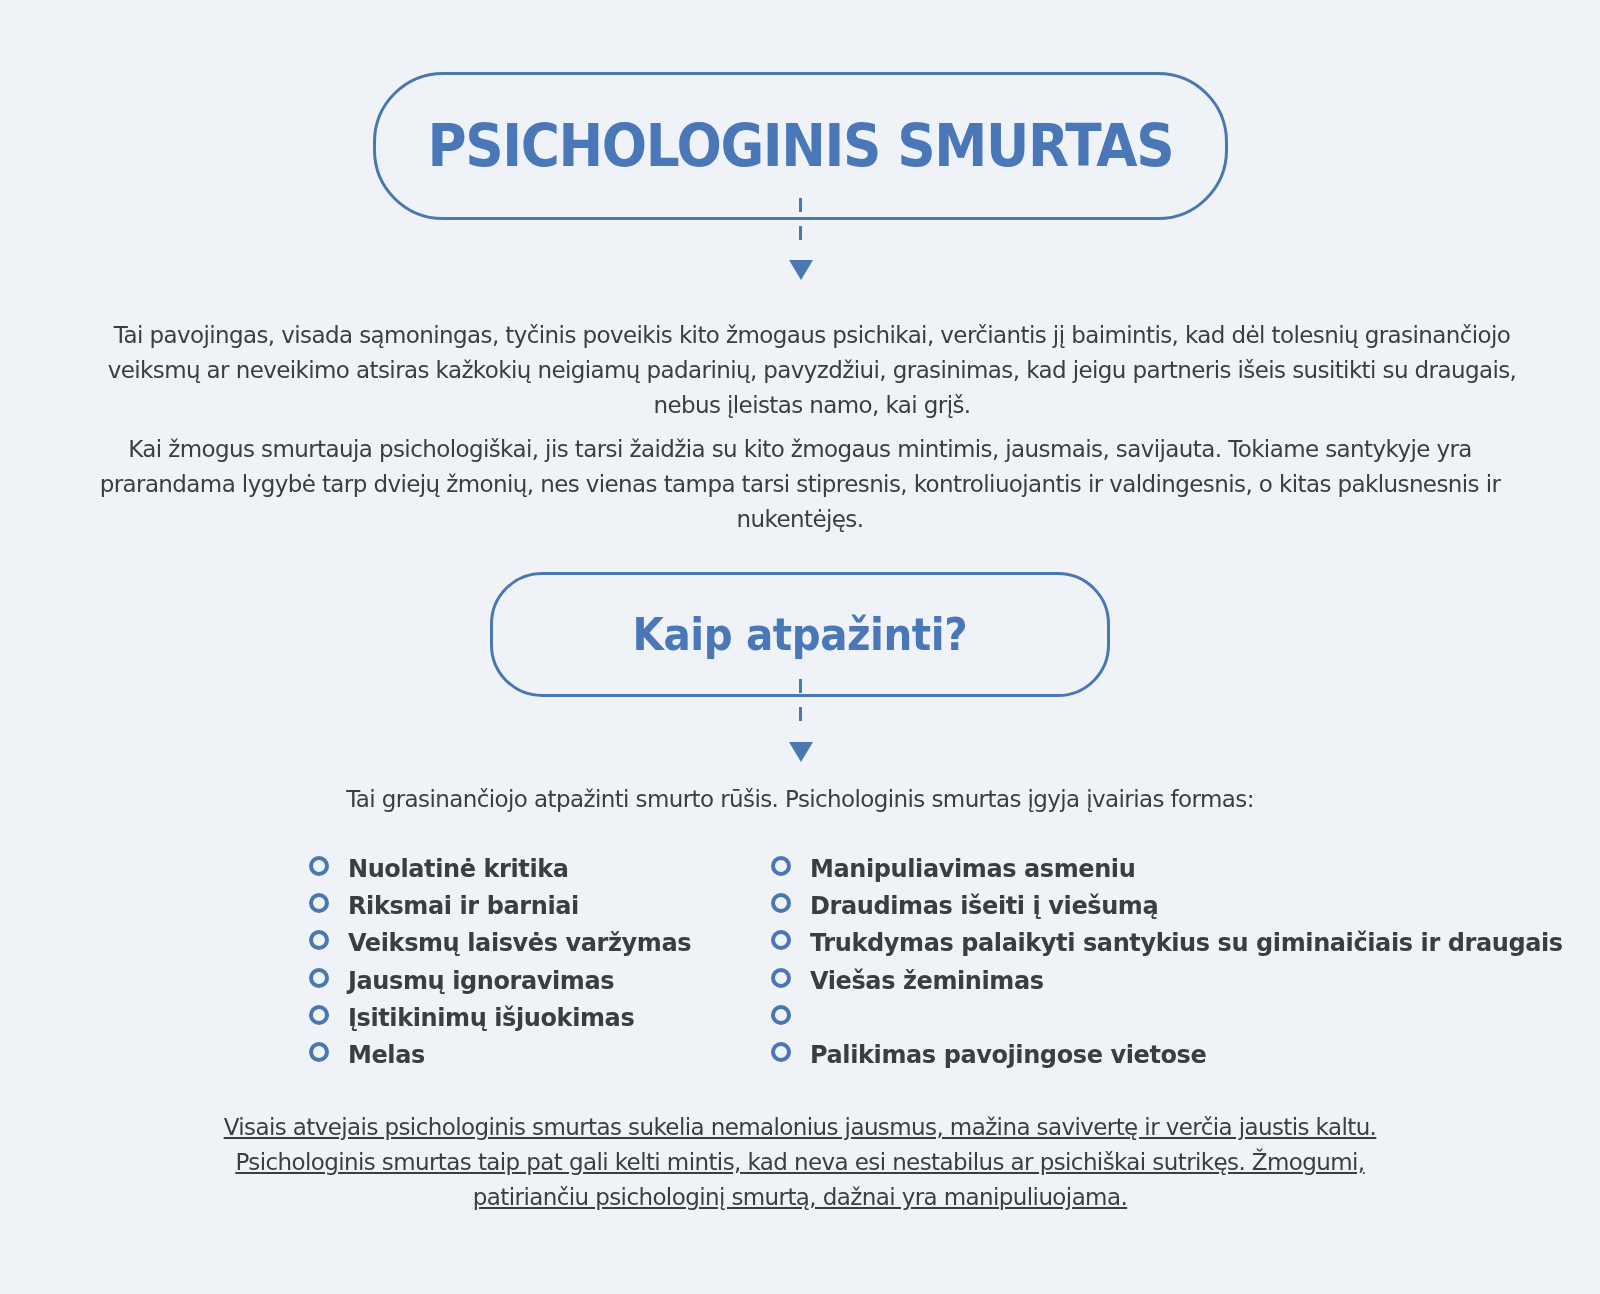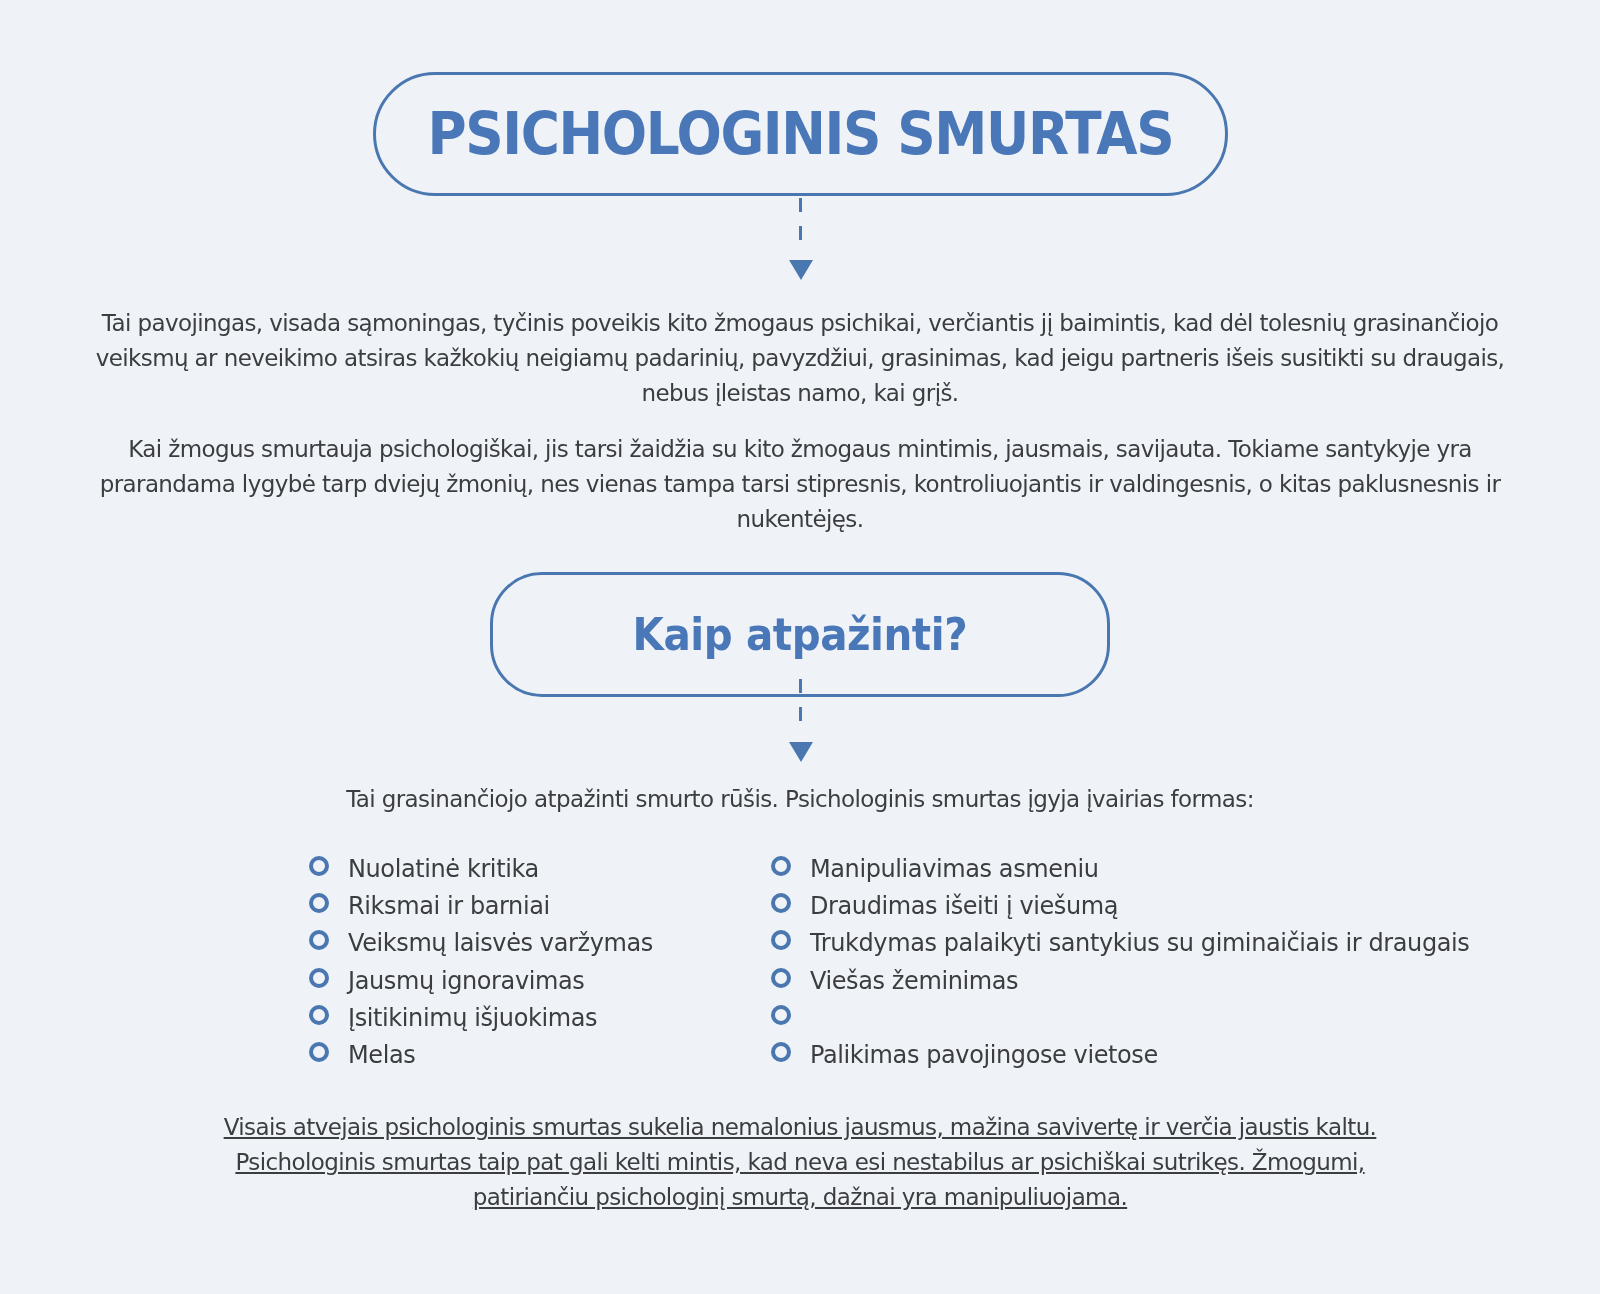--- a/index.html
+++ b/index.html
@@ -13,21 +13,21 @@
     }
     .pill {
       position: absolute;
       border: 3px solid #4a77b0;
       border-radius: 70px;
       display: flex; align-items: center; justify-content: center;
       box-sizing: border-box;
       background: transparent;
     }
     .pill-title {
-      left: 373px; top: 72px; width: 855px; height: 124px;
+      left: 373px; top: 72px; width: 855px; height: 148px;
     }
     .pill-title span {
       font-family: "DejaVu Sans", sans-serif;
       font-weight: bold;
       font-size: 58px;
       color: #4a77b8;
       letter-spacing: -1.5px;
       transform: scaleX(0.92);
       display: inline-block;
     }
@@ -61,21 +61,21 @@
       left: 60px; width: 1480px;
       text-align: center;
       font-size: 23px;
       line-height: 35px;
       color: #3b3d40;
       letter-spacing: -0.6px;
     }
     .list {
       position: absolute;
       list-style: none;
-      margin: 0; padding: 0;
+      margin: 0; padding: 0; font-weight: bold;
     }
     .list li {
       display: flex; align-items: center;
       height: 37.3px;
       font-size: 24px;
       color: #3b3d40;
       letter-spacing: -0.4px;
     }
     .bullet {
       width: 12px; height: 12px;
@@ -89,21 +89,21 @@
 </head>
 <body>
 
 <div class="pill pill-title">
   <span>PSICHOLOGINIS SMURTAS</span>
 </div>
 
 <div class="connector" style="left:799px; top:198px; height:46px;"></div>
 <div class="arrow" style="left:789px; top:260px;"></div>
 
-<p class="para" style="top:306px; margin:0;">Tai pavojingas, visada sąmoningas, tyčinis poveikis kito žmogaus psichikai, verčiantis jį baimintis, kad dėl tolesnių grasinančiojo veiksmų ar neveikimo atsiras kažkokių neigiamų padarinių, pavyzdžiui, grasinimas, kad jeigu partneris išeis susitikti su draugais, nebus įleistas namo, kai grįš.</p>
+<p class="para" style="top:306px; margin:12px;">Tai pavojingas, visada sąmoningas, tyčinis poveikis kito žmogaus psichikai, verčiantis jį baimintis, kad dėl tolesnių grasinančiojo veiksmų ar neveikimo atsiras kažkokių neigiamų padarinių, pavyzdžiui, grasinimas, kad jeigu partneris išeis susitikti su draugais, nebus įleistas namo, kai grįš.</p>
 <p class="para" style="top:432px; margin:0;">Kai žmogus smurtauja psichologiškai, jis tarsi žaidžia su kito žmogaus mintimis, jausmais, savijauta. Tokiame santykyje yra prarandama lygybė tarp dviejų žmonių, nes vienas tampa tarsi stipresnis, kontroliuojantis ir valdingesnis, o kitas paklusnesnis ir nukentėjęs.</p>
 
 <div class="pill pill-sub">
   <span>Kaip atpažinti?</span>
 </div>
 
 <div class="connector" style="left:799px; top:679px; height:46px;"></div>
 <div class="arrow" style="left:789px; top:742px;"></div>
 
 <p class="para" style="top:782px; margin:0;">Tai grasinančiojo atpažinti smurto rūšis. Psichologinis smurtas įgyja įvairias formas:</p>

